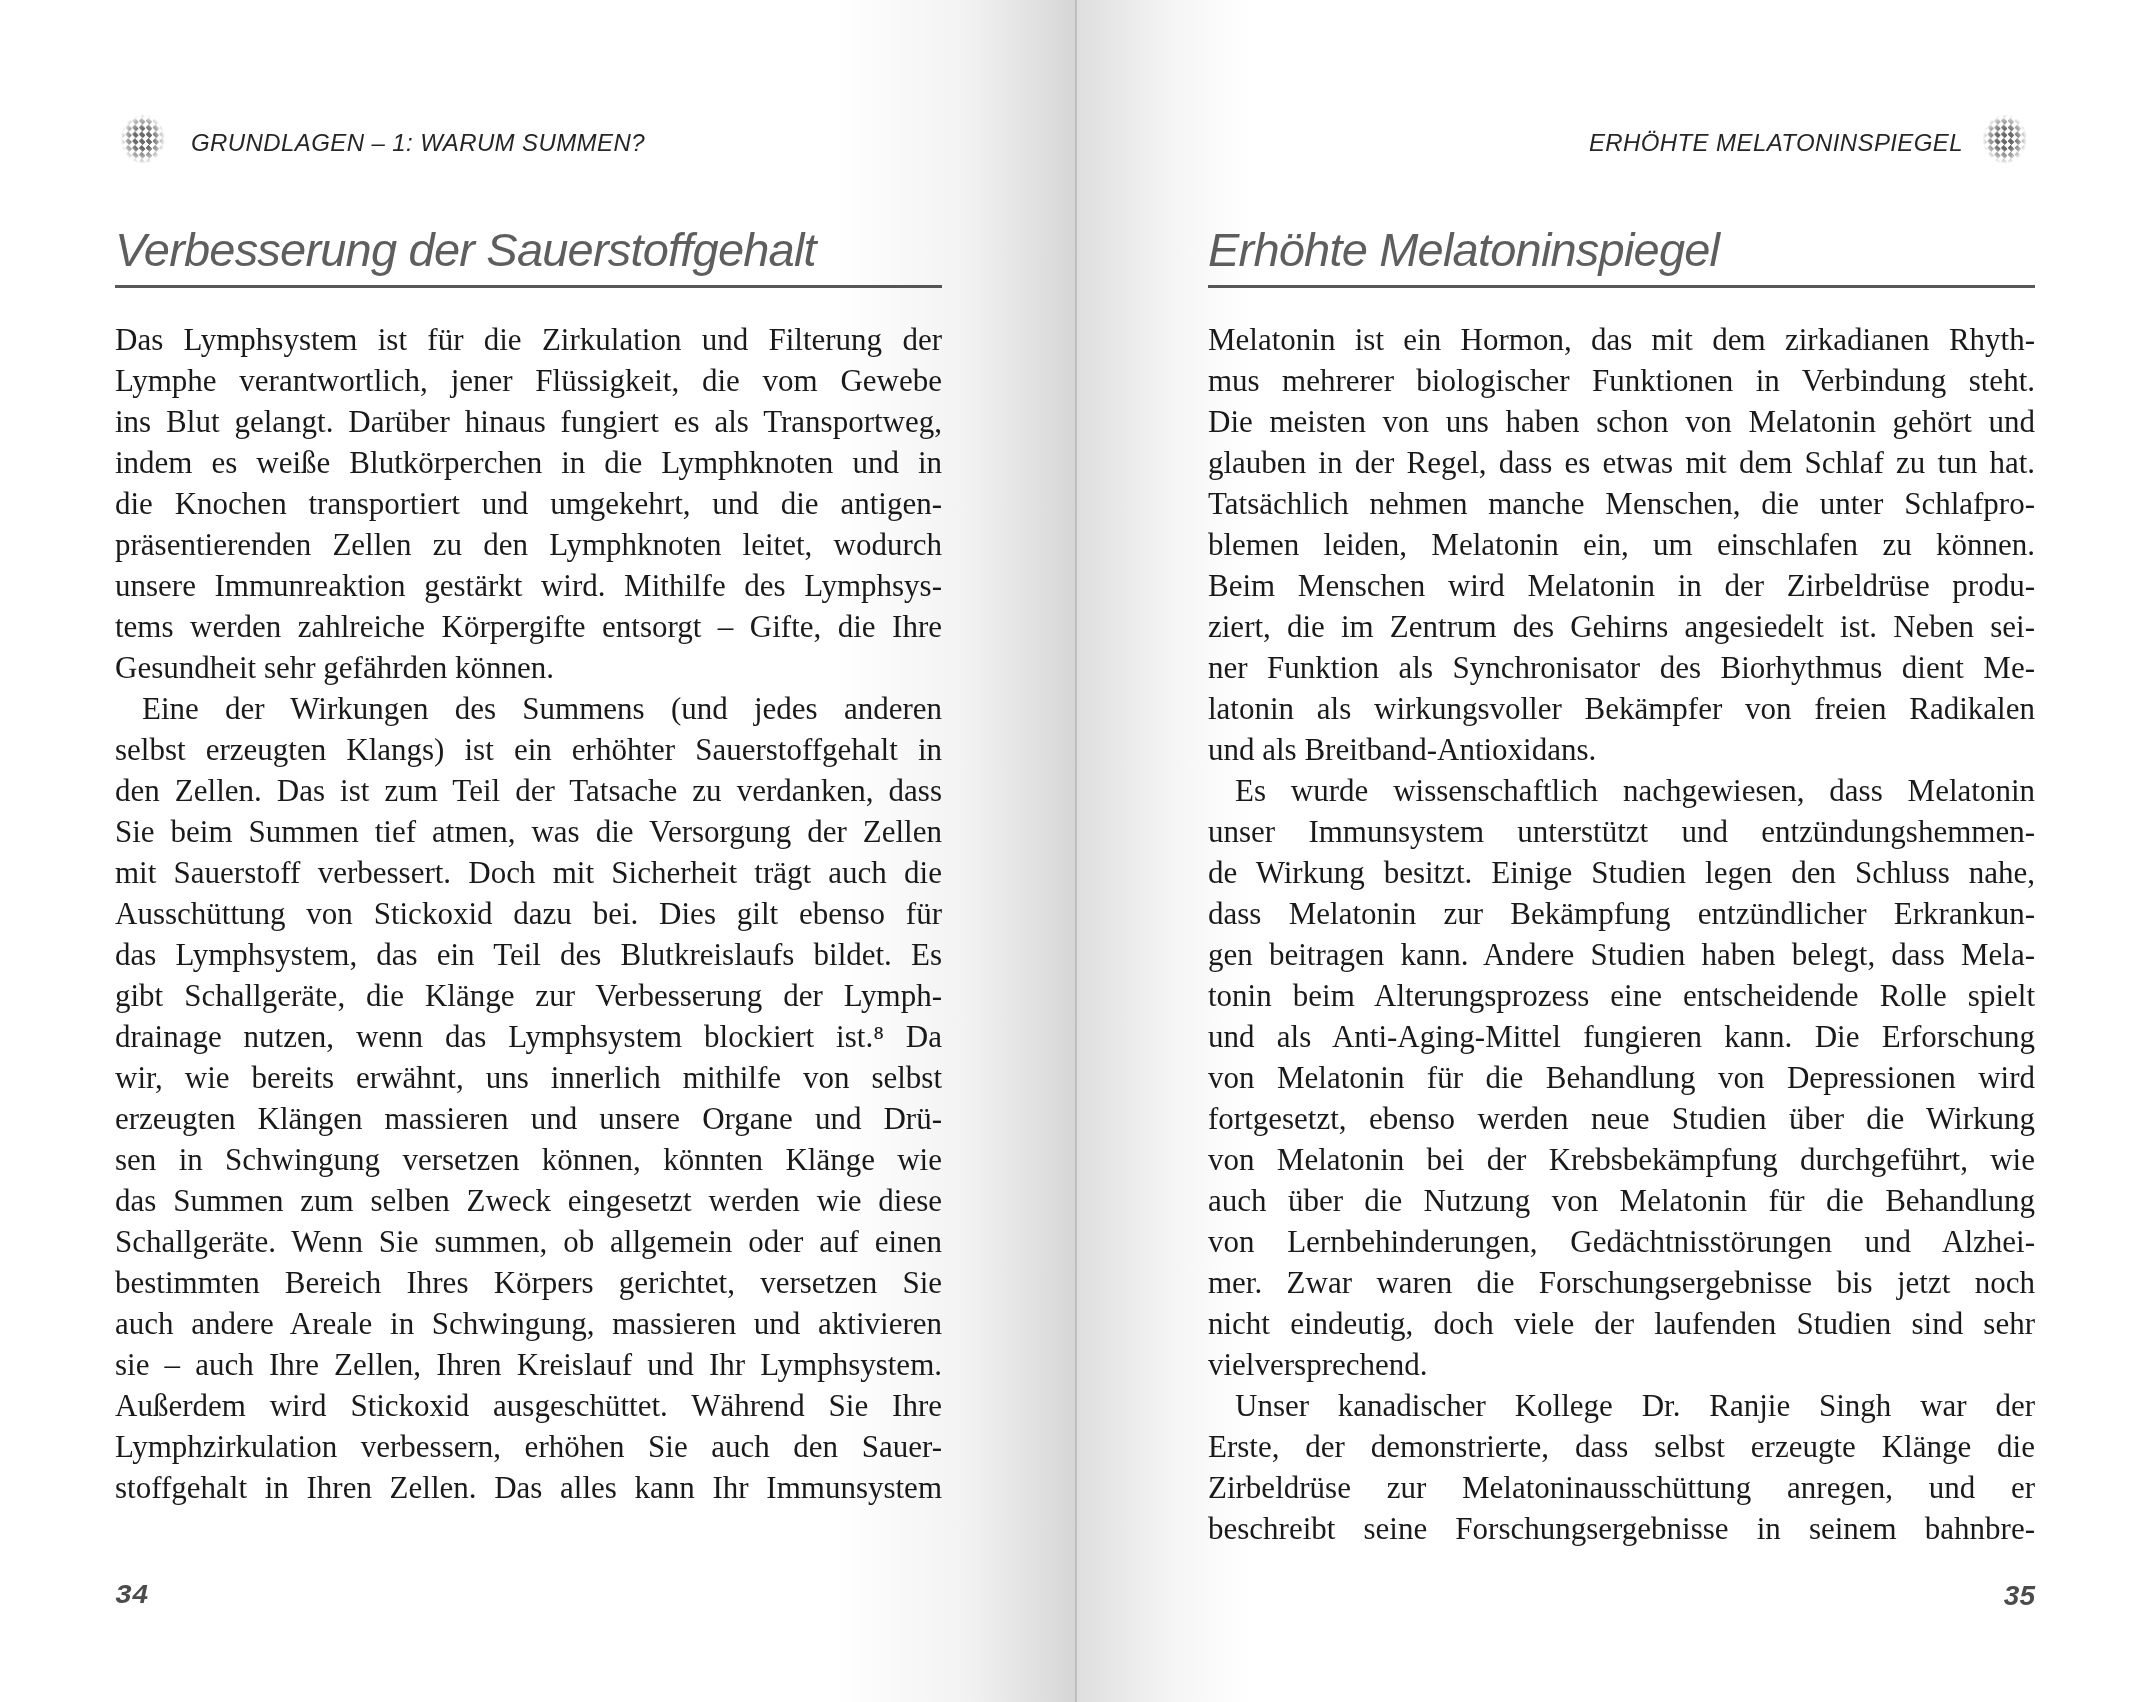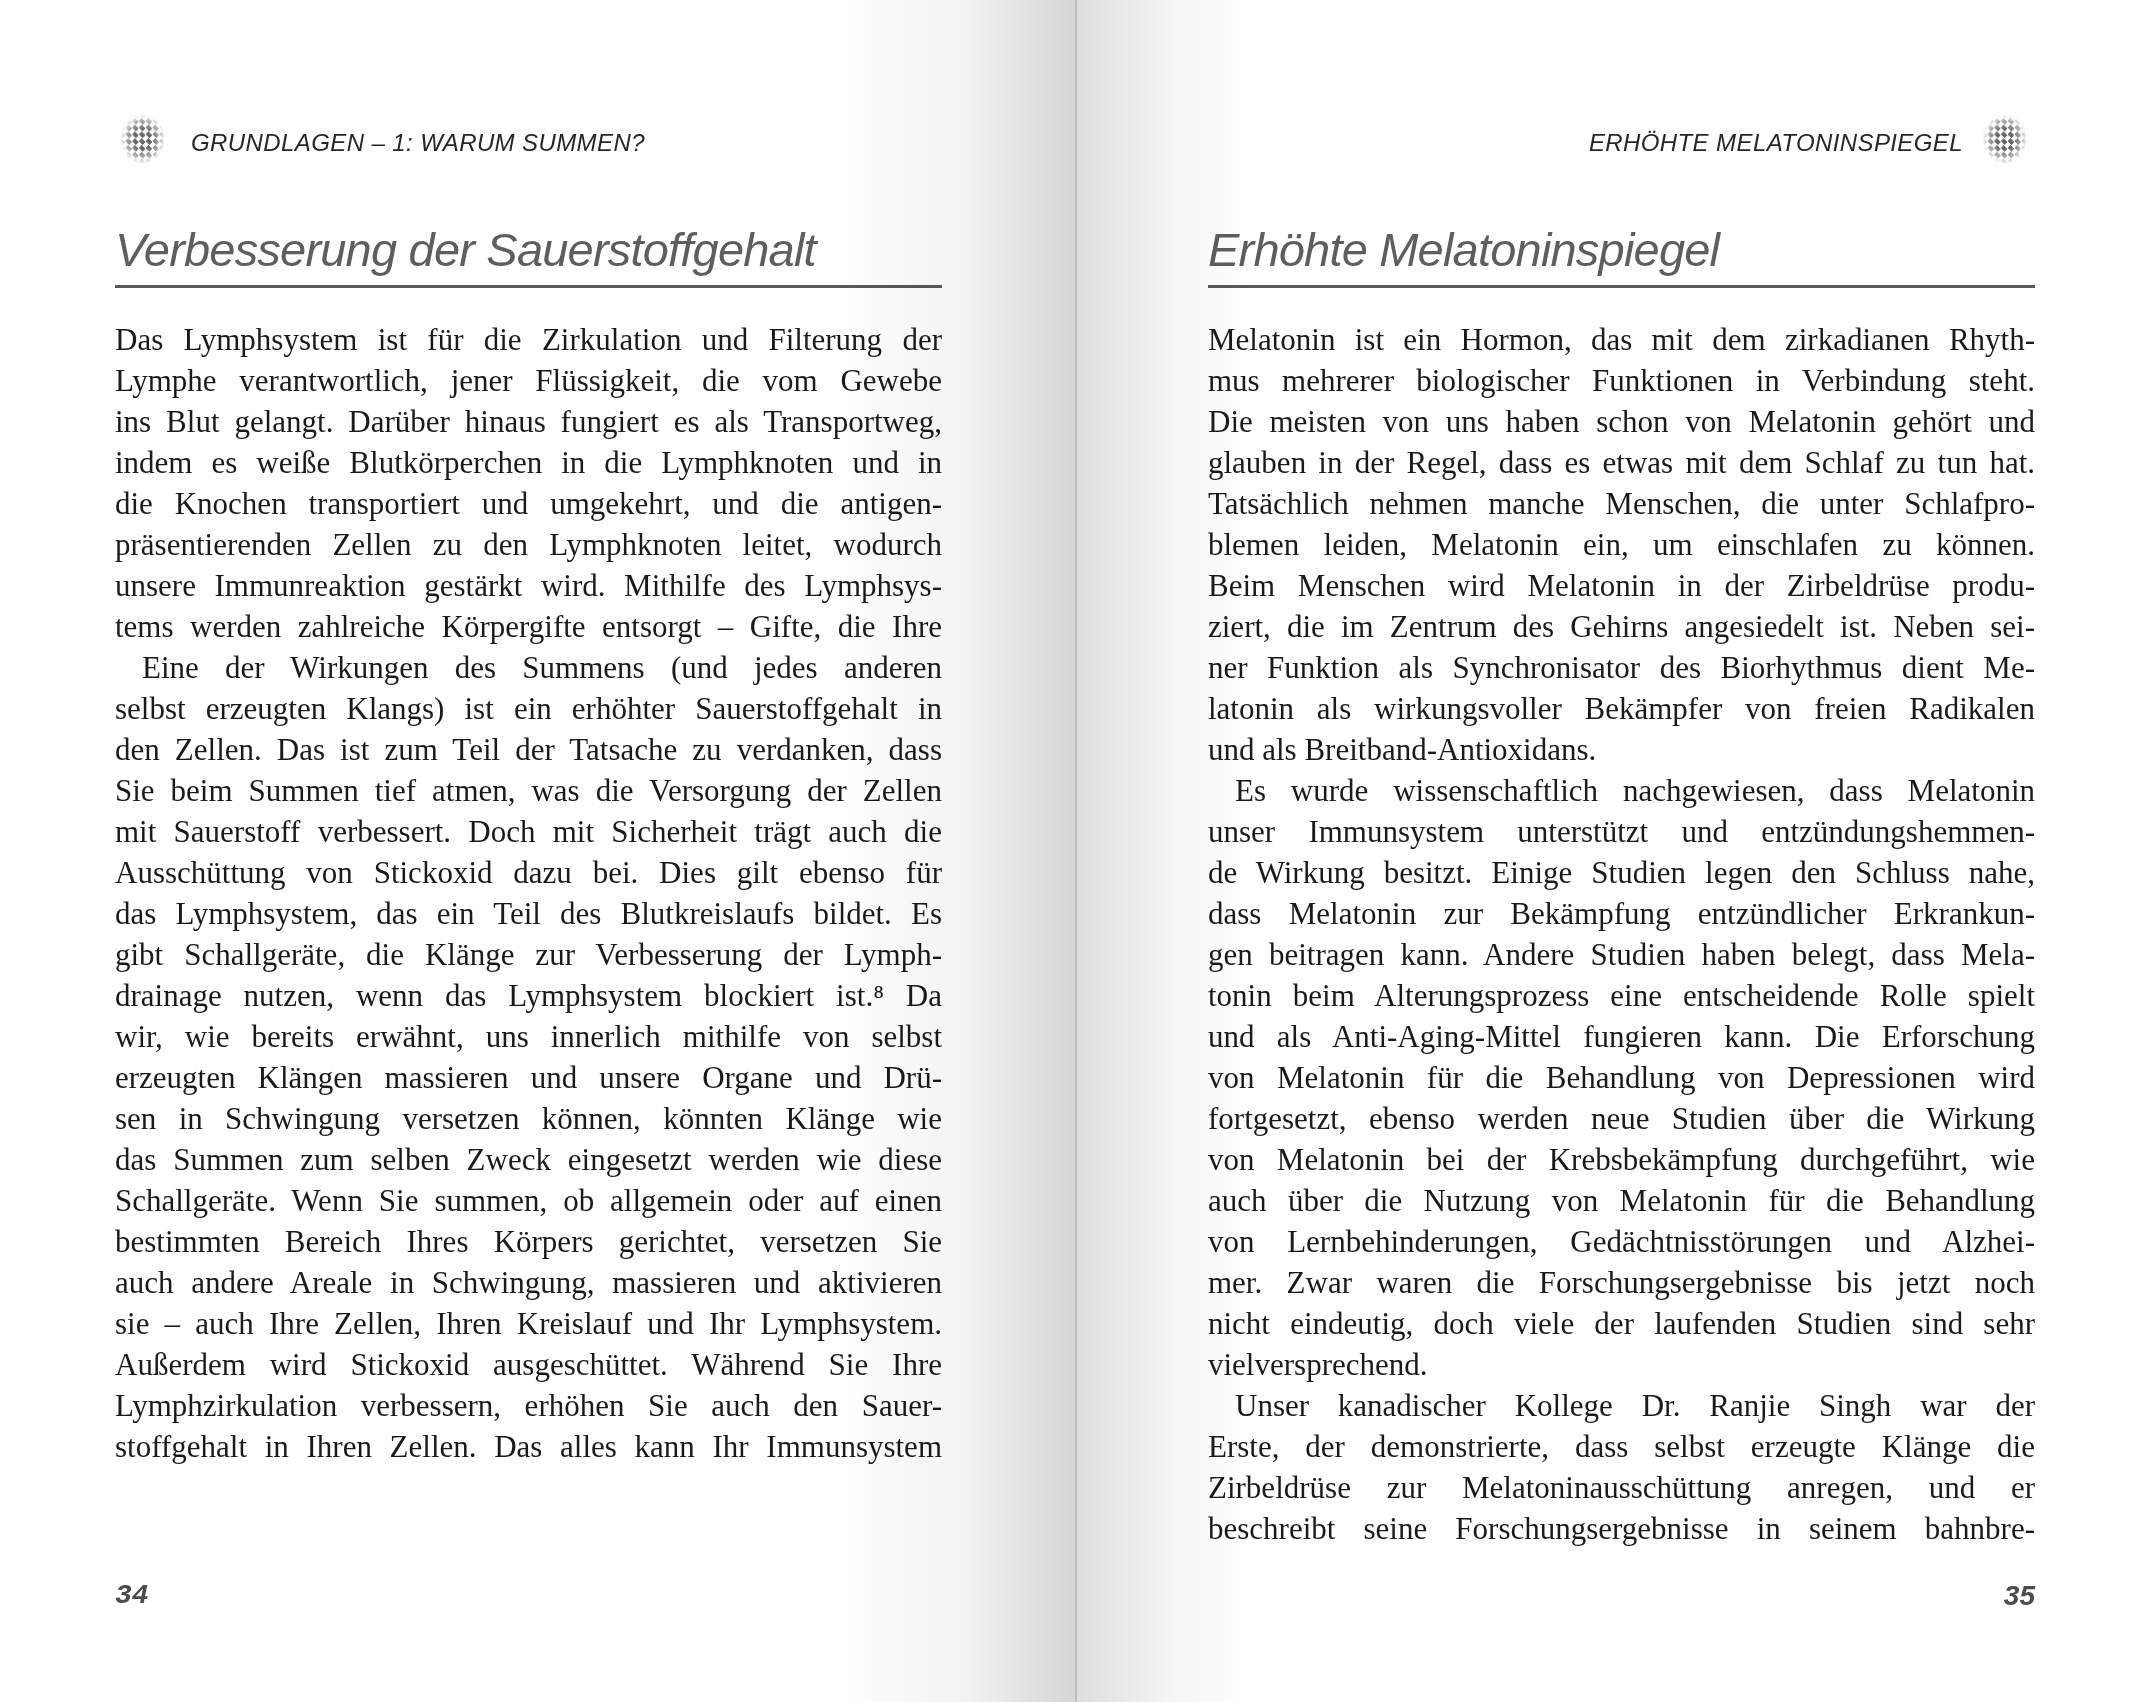--- a/index.html
+++ b/index.html
@@ -122,20 +122,21 @@
     <div class="rule"></div>
     <div class="bodytext">
         <div class="line">Das Lymphsystem ist für die Zirkulation und Filterung der</div>
         <div class="line">Lymphe verantwortlich, jener Flüssigkeit, die vom Gewebe</div>
         <div class="line">ins Blut gelangt. Darüber hinaus fungiert es als Transportweg,</div>
         <div class="line">indem es weiße Blutkörperchen in die Lymphknoten und in</div>
         <div class="line">die Knochen transportiert und umgekehrt, und die antigen-</div>
         <div class="line">präsentierenden Zellen zu den Lymphknoten leitet, wodurch</div>
         <div class="line">unsere Immunreaktion gestärkt wird. Mithilfe des Lymphsys-</div>
         <div class="line">tems werden zahlreiche Körpergifte entsorgt – Gifte, die Ihre</div>
+        <div class="line para-end">Gesundheit sehr gefährden können.</div>
         <div class="line indent">Eine der Wirkungen des Summens (und jedes anderen</div>
         <div class="line">selbst erzeugten Klangs) ist ein erhöhter Sauerstoffgehalt in</div>
         <div class="line">den Zellen. Das ist zum Teil der Tatsache zu verdanken, dass</div>
         <div class="line">Sie beim Summen tief atmen, was die Versorgung der Zellen</div>
         <div class="line">mit Sauerstoff verbessert. Doch mit Sicherheit trägt auch die</div>
         <div class="line">Ausschüttung von Stickoxid dazu bei. Dies gilt ebenso für</div>
         <div class="line">das Lymphsystem, das ein Teil des Blutkreislaufs bildet. Es</div>
         <div class="line">gibt Schallgeräte, die Klänge zur Verbesserung der Lymph-</div>
         <div class="line">drainage nutzen, wenn das Lymphsystem blockiert ist.⁸ Da</div>
         <div class="line">wir, wie bereits erwähnt, uns innerlich mithilfe von selbst</div>

